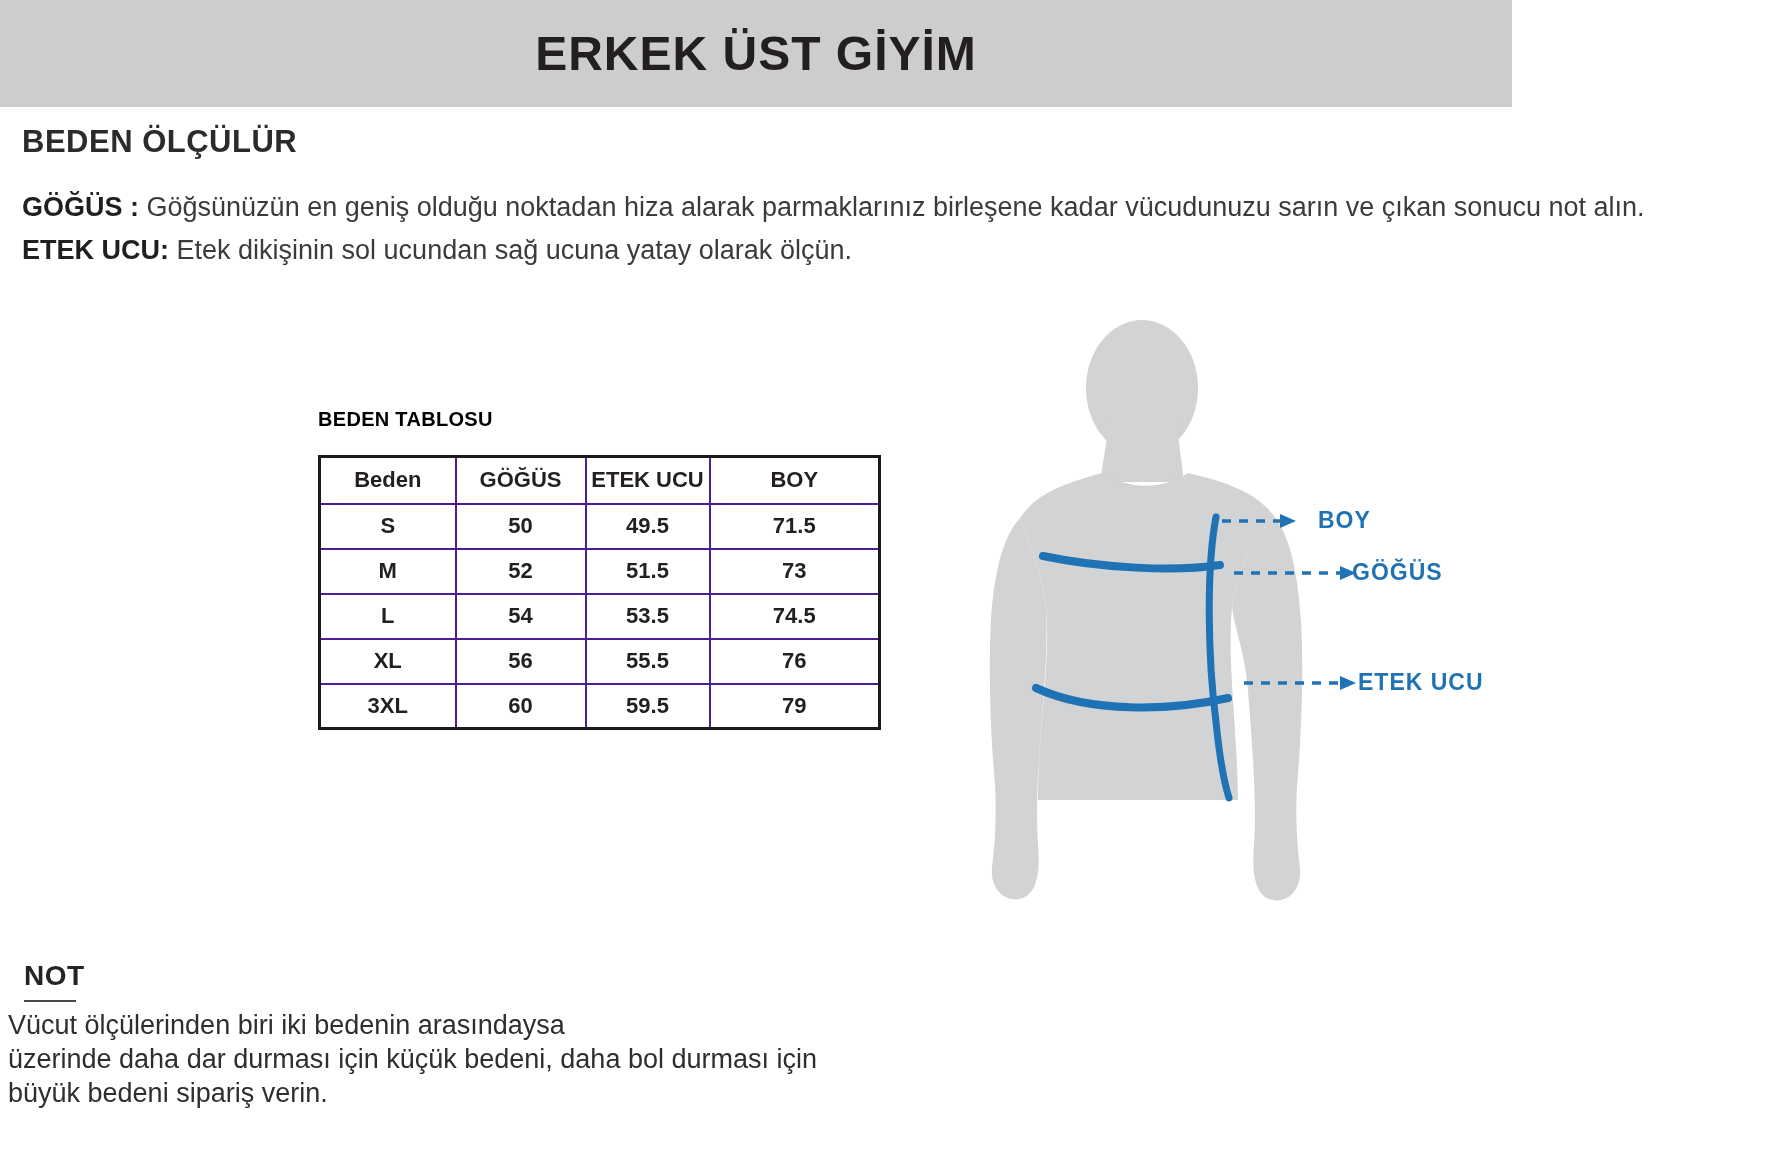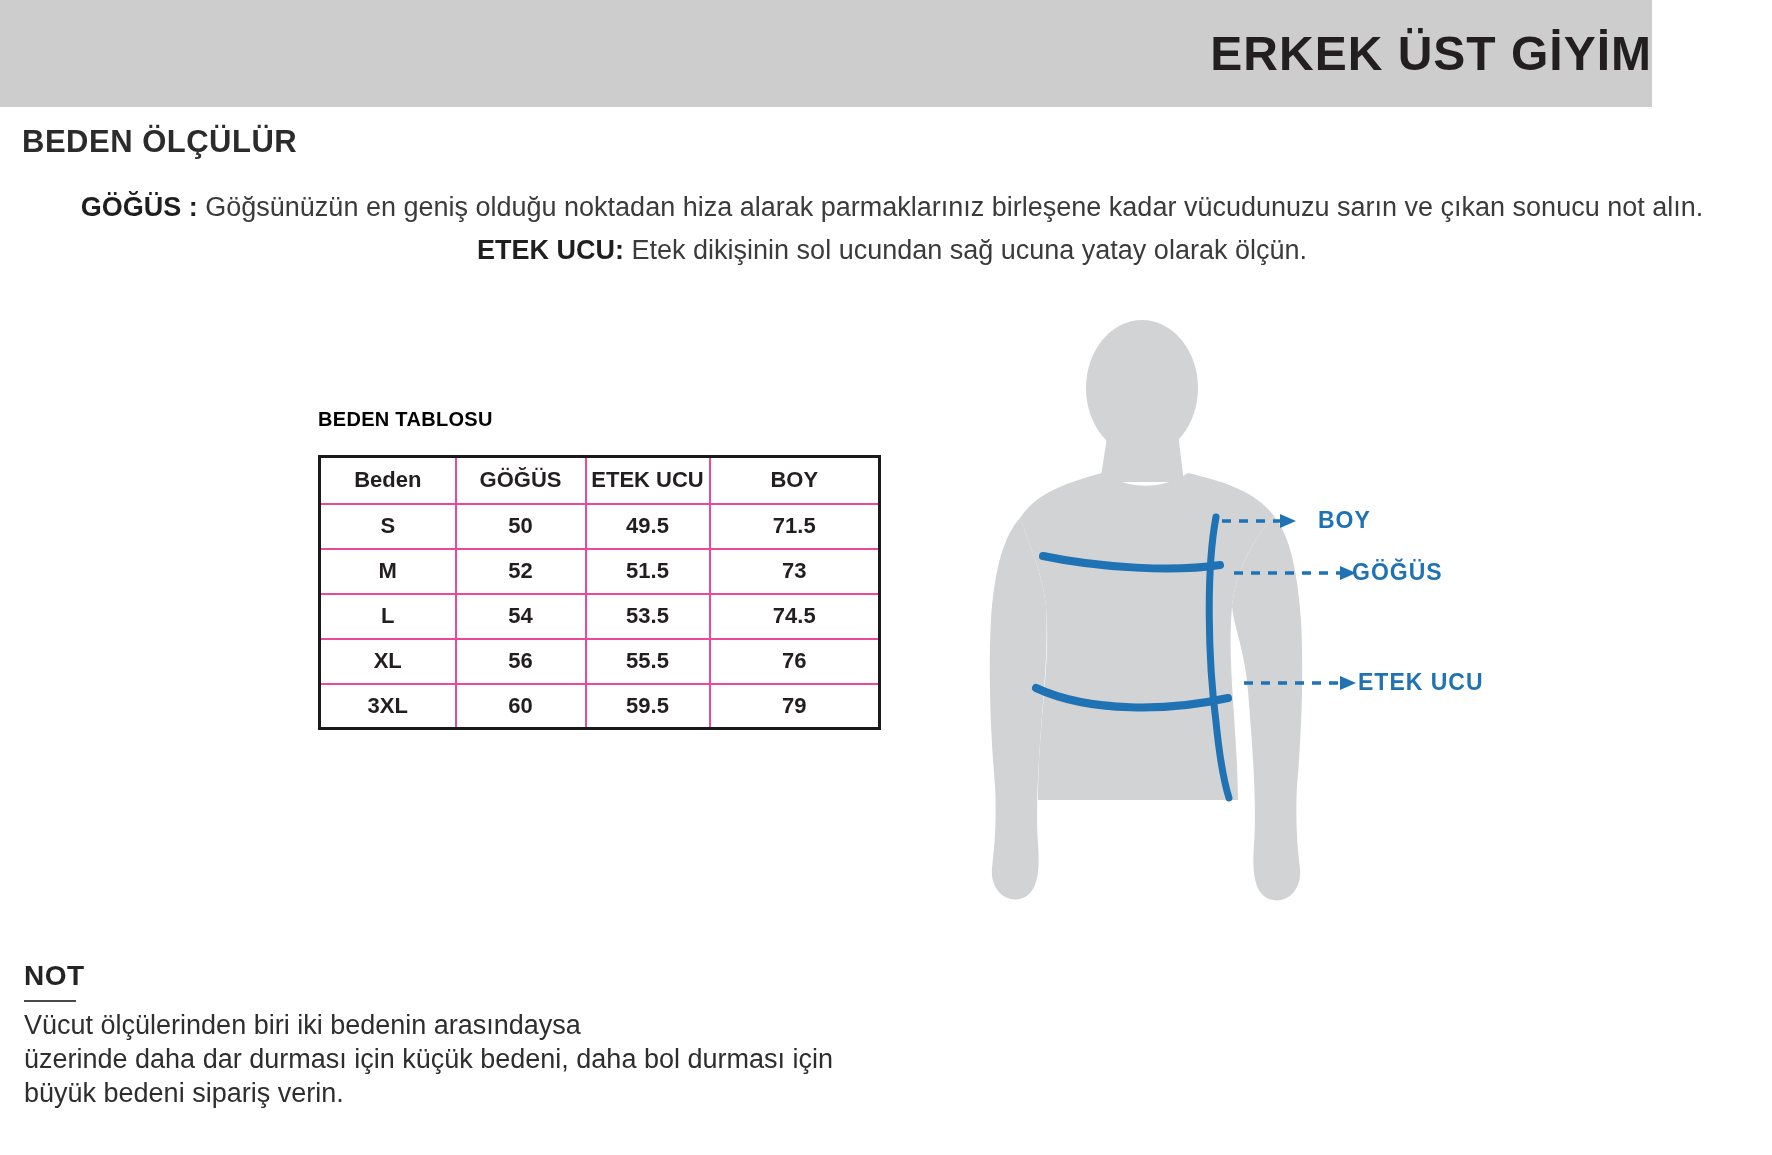--- a/index.html
+++ b/index.html
@@ -9,52 +9,52 @@
     color: #3b3b3b;
     width: 1772px;
     height: 1155px;
     position: relative;
     overflow: hidden;
   }
   .canvas { position: absolute; left: 0; top: 0; width: 1772px; height: 1155px; }
 
   
   .header-bar {
-    position: absolute; left: 0; top: 0; width: 1652px; height: 107px;
+    position: absolute; left: 0; top: 0; width: 1512px; height: 107px;
     background: #cdcdcd;
-    display: flex; align-items: center; justify-content: flex-end;
+    display: flex; align-items: center; justify-content: center;
   }
   .header-bar h1 {
     font-size: 48px; font-weight: 700; color: #231f20; letter-spacing: 1px;
   }
 
   
   .howto-heading {
     position: absolute; left: 22px; top: 124px;
     font-size: 31px; font-weight: 600; color: #2b2b2b; letter-spacing: 0.5px;
   }
   .howto-lines {
     position: absolute; left: 22px; top: 186px; width: 1740px;
-    font-size: 27px; line-height: 43px; color: #3b3b3b; text-align: center;
+    font-size: 27px; line-height: 43px; color: #3b3b3b;
   }
   .howto-lines .lbl { font-weight: 700; color: #1f1f1f; }
 
   
   .table-label {
     position: absolute; left: 318px; top: 408px;
     font-size: 20px; font-weight: 700; color: #000000; letter-spacing: 0.3px;
   }
   table.size-table {
     position: absolute; left: 318px; top: 455px;
     border-collapse: collapse; border: 3px solid #1a1a1a;
     font-size: 22px; font-weight: 700; color: #231f20;
     table-layout: fixed;
   }
   table.size-table th, table.size-table td {
-    border: 2px solid #ec4899; text-align: center; vertical-align: middle;
+    border: 2px solid #4c1d95; text-align: center; vertical-align: middle;
     font-weight: 700; padding: 0;
   }
   table.size-table th { height: 47px; }
   table.size-table td { height: 45px; }
   .col-beden { width: 136px; }
   .col-gogus { width: 130px; }
   .col-etek  { width: 124px; }
   .col-boy   { width: 170px; }
 
   
@@ -71,21 +71,21 @@
   .diag-label.gogus { left: 402px; top: 289px; }
   .diag-label.etek { left: 408px; top: 399px; }
 
   
   .note-heading {
     position: absolute; left: 24px; top: 960px;
     font-size: 28px; font-weight: 700; color: #242424; letter-spacing: 0.5px;
     border-bottom: 2px solid #4a4a4a; padding-bottom: 8px; width: 52px;
   }
   .note-body {
-    position: absolute; left: 24px; top: 1008px; width: 1000px;
+    position: absolute; left: 8px; top: 1008px; width: 1000px;
     font-size: 27px; line-height: 34px; color: #2e2e2e;
   }
 </style>
 </head>
 <body>
 
 <div class="canvas">
 
   <div class="header-bar">
     <h1>ERKEK ÜST GİYİM</h1>

